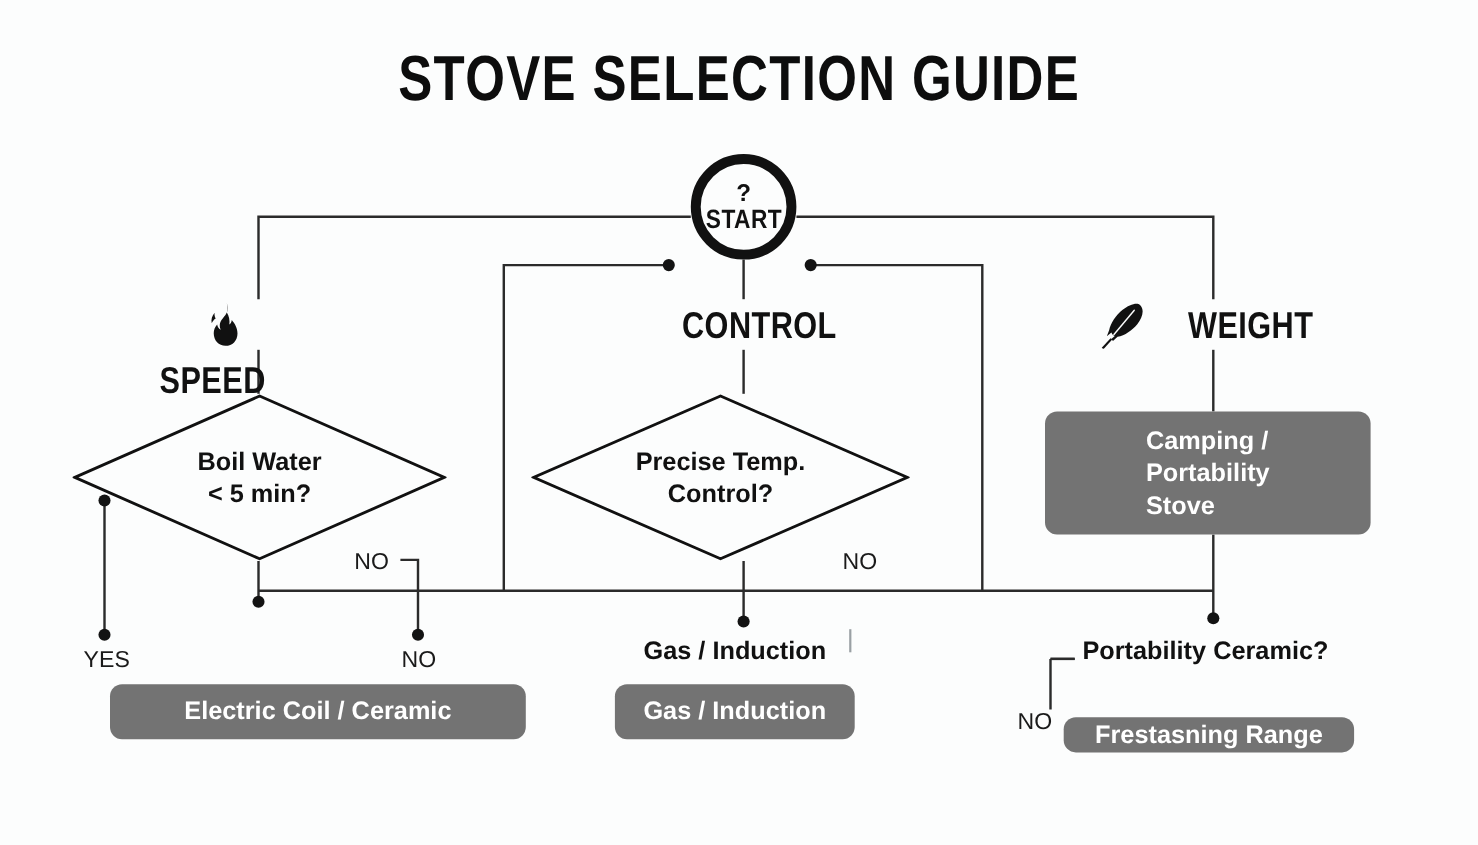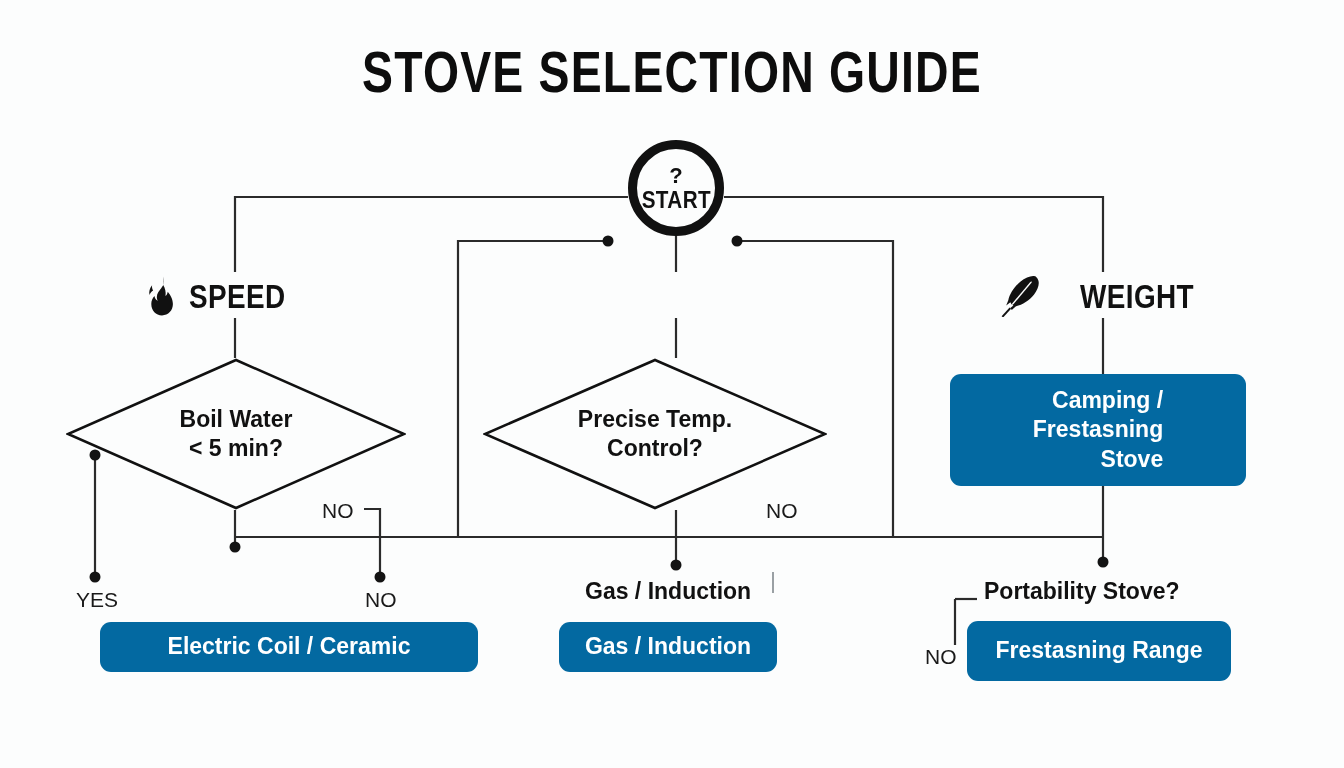--- a/index.html
+++ b/index.html
@@ -82,21 +82,21 @@
     font-family: "Liberation Sans Narrow", "Liberation Sans", sans-serif;
     font-weight: 700;
     font-size: 34px;
     letter-spacing: 0.5px;
     color: #111;
     transform: scaleX(0.82);
     transform-origin: left center;
     white-space: nowrap;
   }
   .branch-head svg { display:block; }
-  #head-speed   { left: 145px; top: 275px; }
+  #head-speed   { left: 145px; top: 275px; flex-direction: column; }
   #head-control { left: 620px; top: 275px; }
   #head-weight  { left: 1000px; top: 275px; gap: 40px; }
 
   
   .diamond-wrap { position: absolute; }
   .diamond-wrap .lbl {
     position: absolute;
     left: 0; top: 0;
     width: 100%; height: 100%;
     display: flex;
@@ -110,39 +110,39 @@
     line-height: 1.25;
     text-align: center;
     pointer-events: none;
   }
   #diamond-speed   { left: 66px;  top: 358px; width: 340px; height: 152px; }
   #diamond-control { left: 483px; top: 358px; width: 344px; height: 152px; }
 
   
   .box {
     position: absolute;
-    background: #0369a1;
+    background: #737373;
     border-radius: 11px;
     color: #ffffff;
     font-family: "Liberation Sans", sans-serif;
     font-weight: 700;
     font-size: 23px;
     display: flex;
     align-items: center;
     justify-content: center;
-    text-align: right;
+    text-align: left;
     line-height: 1.28;
     box-sizing: border-box;
     padding: 6px 14px;
   }
   #box-camping     { left: 950px; top: 374px; width: 296px; height: 112px; }
   #box-induction   { left: 131px; top: 560px; width: 205px; height: 52px; }
   #box-electric    { left: 100px; top: 622px; width: 378px; height: 50px; }
   #box-gasinduction{ left: 559px; top: 622px; width: 218px; height: 50px; }
-  #box-freestanding{ left: 967px; top: 621px; width: 264px; height: 60px; }
+  #box-freestanding{ left: 967px; top: 652px; width: 264px; height: 32px; }
 
   
   .plain-label {
     position: absolute;
     font-family: "Liberation Sans", sans-serif;
     font-weight: 700;
     font-size: 23px;
     color: #111;
     white-space: nowrap;
   }
@@ -236,20 +236,23 @@
   <div class="branch-head" id="head-speed">
     <span>
       <svg width="32" height="40" viewBox="0 0 32 40" xmlns="http://www.w3.org/2000/svg">
         <path fill="#111" d="M18.2 0.6c1.9 5.4 0.3 8.8-2 11.7-2 2.6-4.4 5-4.4 8.9 0 1.5 .4 2.7 1 3.6-1.8-.9-3-2.6-3.4-4.9-2 2.2-3.1 5-3.1 8.1C6.3 34.6 10.9 39.4 17 39.4c6.3 0 10.9-4.8 10.9-11.3 0-5.2-2.5-9-5.2-12.3-.2 1.9-1 3.4-2.2 4.3 .6-3.9-.3-7.6-2.3-11 .9-3.1 .6-6-.0-8.5z"></path>
         <path fill="#111" d="M7.1 9.3c-2.4 3.1-3.4 6.1-2.6 9.6 .9-2 2.1-3.4 3.6-4.3-.9-1.6-1.3-3.3-1-5.3z"></path>
       </svg>
     </span>
     <span class="txt">SPEED</span>
   </div>
 
+  <div class="branch-head" id="head-control">
+    <span class="txt">CONTROL</span>
+  </div>
 
   <div class="branch-head" id="head-weight">
     <span>
       <svg width="40" height="42" viewBox="0 0 40 42" xmlns="http://www.w3.org/2000/svg">
         <path fill="#111" d="M36.4 2.2c-2.6-2.6-9.9-.4-16.1 4.6C14.6 11.4 9.7 18.6 8.3 25.3l-2.1 5.3 4.2-3.3c.6 1.6 1.6 2.6 3 3.1 -1 .9-2 1.8-3.1 2.7l1.5 1.8c1.5-1.2 2.9-2.5 4.2-3.7 6.5-1.3 13.4-5.9 17.9-11.5 4.8-6 6.8-13.3 2.5-17.5z"></path>
         <path fill="#fcfdfd" d="M31.6 6.5c.3 .3 .2 .8-.3 1.5L13.6 29.1c-.6 .7-1.2 1-1.5 .7-.3-.3-.2-.8 .3-1.5L30.1 7.2c.6-.7 1.2-1 1.5-.7z"></path>
         <path fill="#111" d="M9.6 32.4L1.6 41.2l1.5 1.3 8-8.8z"></path>
       </svg>
     </span>
     <span class="txt">WEIGHT</span>
@@ -271,40 +274,40 @@
     </svg>
     <div class="lbl">
       <span>Precise Temp.</span>
       <span>Control?</span>
     </div>
   </div>
 
   <div class="box" id="box-camping">
     <span>
       <span>Camping /</span><br>
-      <span>Frestasning</span><br>
+      <span>Portability</span><br>
       <span>Stove</span>
     </span>
   </div>
 
 
   <div class="box" id="box-electric">
     <span>Electric Coil / Ceramic</span>
   </div>
 
   <div class="box" id="box-gasinduction">
     <span>Gas / Induction</span>
   </div>
 
   <div class="box" id="box-freestanding">
     <span>Frestasning Range</span>
   </div>
 
   <div class="plain-label" id="label-gas-induction">Gas / Induction</div>
-  <div class="plain-label" id="label-portability">Portability Stove?</div>
+  <div class="plain-label" id="label-portability">Portability Ceramic?</div>
 
   <div class="edge-label" id="no-speed-upper">NO</div>
   <div class="edge-label" id="no-control">NO</div>
   <div class="edge-label" id="yes-speed">YES</div>
   <div class="edge-label" id="no-speed-lower">NO</div>
   <div class="edge-label" id="no-weight">NO</div>
 
   <div id="caret-tick"></div>
 
 </div>

